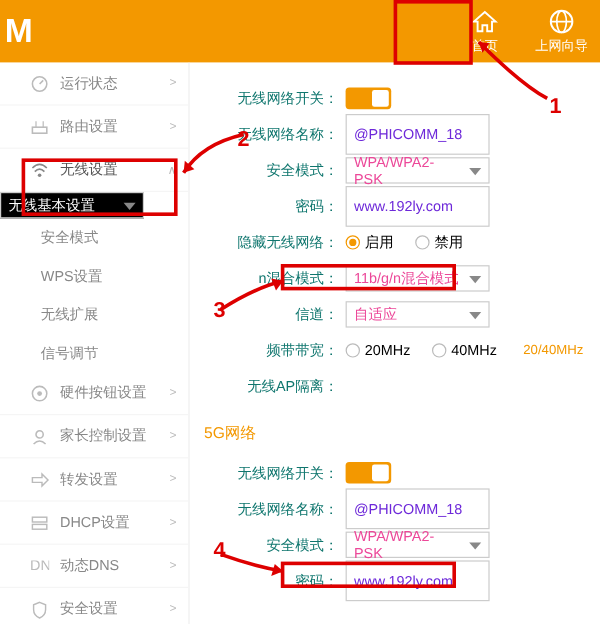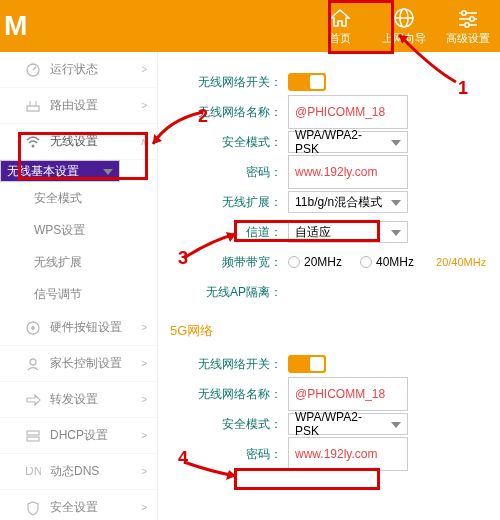--- a/index.html
+++ b/index.html
@@ -21,30 +21,30 @@
 .n3 { left:178px; top:248px; }
 .n4 { left:178px; top:448px; }
 .arrow { position:absolute; z-index:9; }
 .main { display:flex; flex:1; overflow:hidden; }
 .sidebar { width:158px; border-right:1px solid #eee; overflow:hidden; }
 .sb-item { height:36px; display:flex; align-items:center; padding-left:24px; color:#888; cursor:pointer; border-bottom:1px solid #f5f5f5; }
 .sb-item .sbic { width:18px; height:18px; display:flex; align-items:center; justify-content:center; margin-right:8px; }
 .sb-item .chev { margin-left:auto; margin-right:10px; font-size:10px; color:#bbb; }
 .sb-item.active { color:#555; }
 .sb-sub { height:32px; display:flex; align-items:center; padding-left:34px; color:#888; cursor:pointer; }
-.sb-sub.sel { background:#4c1d95; color:#fff; }
+.sb-sub.sel { background:#000000; color:#fff; }
 .content { flex:1; overflow-y:auto; padding:16px 10px 10px 10px; }
 .section-title { color:#f39800; font-size:13px; margin-bottom:10px; margin-left:2px; }
 .row { display:flex; align-items:center; height:28px; margin-bottom:2px; }
 .row .label { width:120px; text-align:right; color:#0f766e; padding-right:6px; }
 .row .val { flex:1; display:flex; align-items:center; }
 .toggle { width:38px; height:18px; background:#f39800; border-radius:3px; position:relative; cursor:pointer; }
 .toggle:after { content:""; position:absolute; right:2px; top:2px; width:14px; height:14px; background:#fff; border-radius:2px; }
-.txtin { height:22px; border:1px solid #ccc; padding:16px 6px; color:#ef4444; width:120px; }
-.sel { height:22px; border:1px solid #ccc; padding:0 22px 0 6px; color:#000000; width:120px; position:relative; display:flex; align-items:center; cursor:pointer; }
+.txtin { height:22px; border:1px solid #ccc; padding:16px 6px; color:#6d28d9; width:120px; }
+.sel { height:22px; border:1px solid #ccc; padding:0 22px 0 6px; color:#ec4899; width:120px; position:relative; display:flex; align-items:center; cursor:pointer; }
 .sel:after { content:""; position:absolute; right:6px; top:8px; border-left:5px solid transparent; border-right:5px solid transparent; border-top:6px solid #888; }
 .radio { display:flex; align-items:center; margin-right:18px; cursor:pointer; }
 .radio .r { width:12px; height:12px; border:1px solid #f39800; border-radius:50%; margin-right:4px; display:flex; align-items:center; justify-content:center; }
 .radio .r.on:after { content:""; width:6px; height:6px; background:#f39800; border-radius:50%; }
 .radio .r.off { border-color:#bbb; }
 .note { color:#f39800; font-size:11px; margin-left:4px; }
 svg { display:block; }
 </style>
 </head>
 <body>
@@ -63,33 +63,20 @@
     <div class="topnav-item">
       <span class="ic">
           <svg width="22" height="22" viewBox="0 0 22 22">
             <circle cx="11" cy="11" r="9" fill="none" stroke="#fff" stroke-width="1.6"></circle>
             <ellipse cx="11" cy="11" rx="4" ry="9" fill="none" stroke="#fff" stroke-width="1.4"></ellipse>
             <line x1="2" y1="11" x2="20" y2="11" stroke="#fff" stroke-width="1.4"></line>
           </svg>
         </span>
       <span class="lbl">上网向导</span>
     </div>
-    <div class="topnav-item">
-      <span class="ic">
-          <svg width="22" height="20" viewBox="0 0 22 20">
-            <line x1="2" y1="5" x2="20" y2="5" stroke="#fff" stroke-width="1.6"></line>
-            <circle cx="7" cy="5" r="2.2" fill="#f39800" stroke="#fff" stroke-width="1.6"></circle>
-            <line x1="2" y1="11" x2="20" y2="11" stroke="#fff" stroke-width="1.6"></line>
-            <circle cx="15" cy="11" r="2.2" fill="#f39800" stroke="#fff" stroke-width="1.6"></circle>
-            <line x1="2" y1="17" x2="20" y2="17" stroke="#fff" stroke-width="1.6"></line>
-            <circle cx="10" cy="17" r="2.2" fill="#f39800" stroke="#fff" stroke-width="1.6"></circle>
-          </svg>
-        </span>
-      <span class="lbl">高级设置</span>
-    </div>
   </div>
 </div>
 
 <div class="main">
   <div class="sidebar">
     <div class="sb-item">
         <span class="sbic">
           <svg width="16" height="16" viewBox="0 0 16 16">
             <circle cx="8" cy="8" r="6" fill="none" stroke="#bbb" stroke-width="1.3"></circle>
             <line x1="8" y1="8" x2="11" y2="5" stroke="#bbb" stroke-width="1.3"></line>
@@ -216,21 +203,34 @@
           </div>
         </div>
       </div>
     <div class="row">
         <div class="label">密码：</div>
         <div class="val">
           <input class="txtin" value="www.192ly.com" style="">
         </div>
       </div>
     <div class="row">
-        <div class="label">无线扩展：</div>
+        <div class="label">隐藏无线网络：</div>
+        <div class="val">
+      <label class="radio">
+            <span class="r on"></span>
+            <span>启用</span>
+          </label>
+      <label class="radio">
+            <span class="r off"></span>
+            <span>禁用</span>
+          </label>
+    </div>
+      </div>
+    <div class="row">
+        <div class="label">n混合模式：</div>
         <div class="val">
           <div class="sel">
             <span>11b/g/n混合模式</span>
           </div>
         </div>
       </div>
     <div class="row">
         <div class="label">信道：</div>
         <div class="val">
           <div class="sel">

